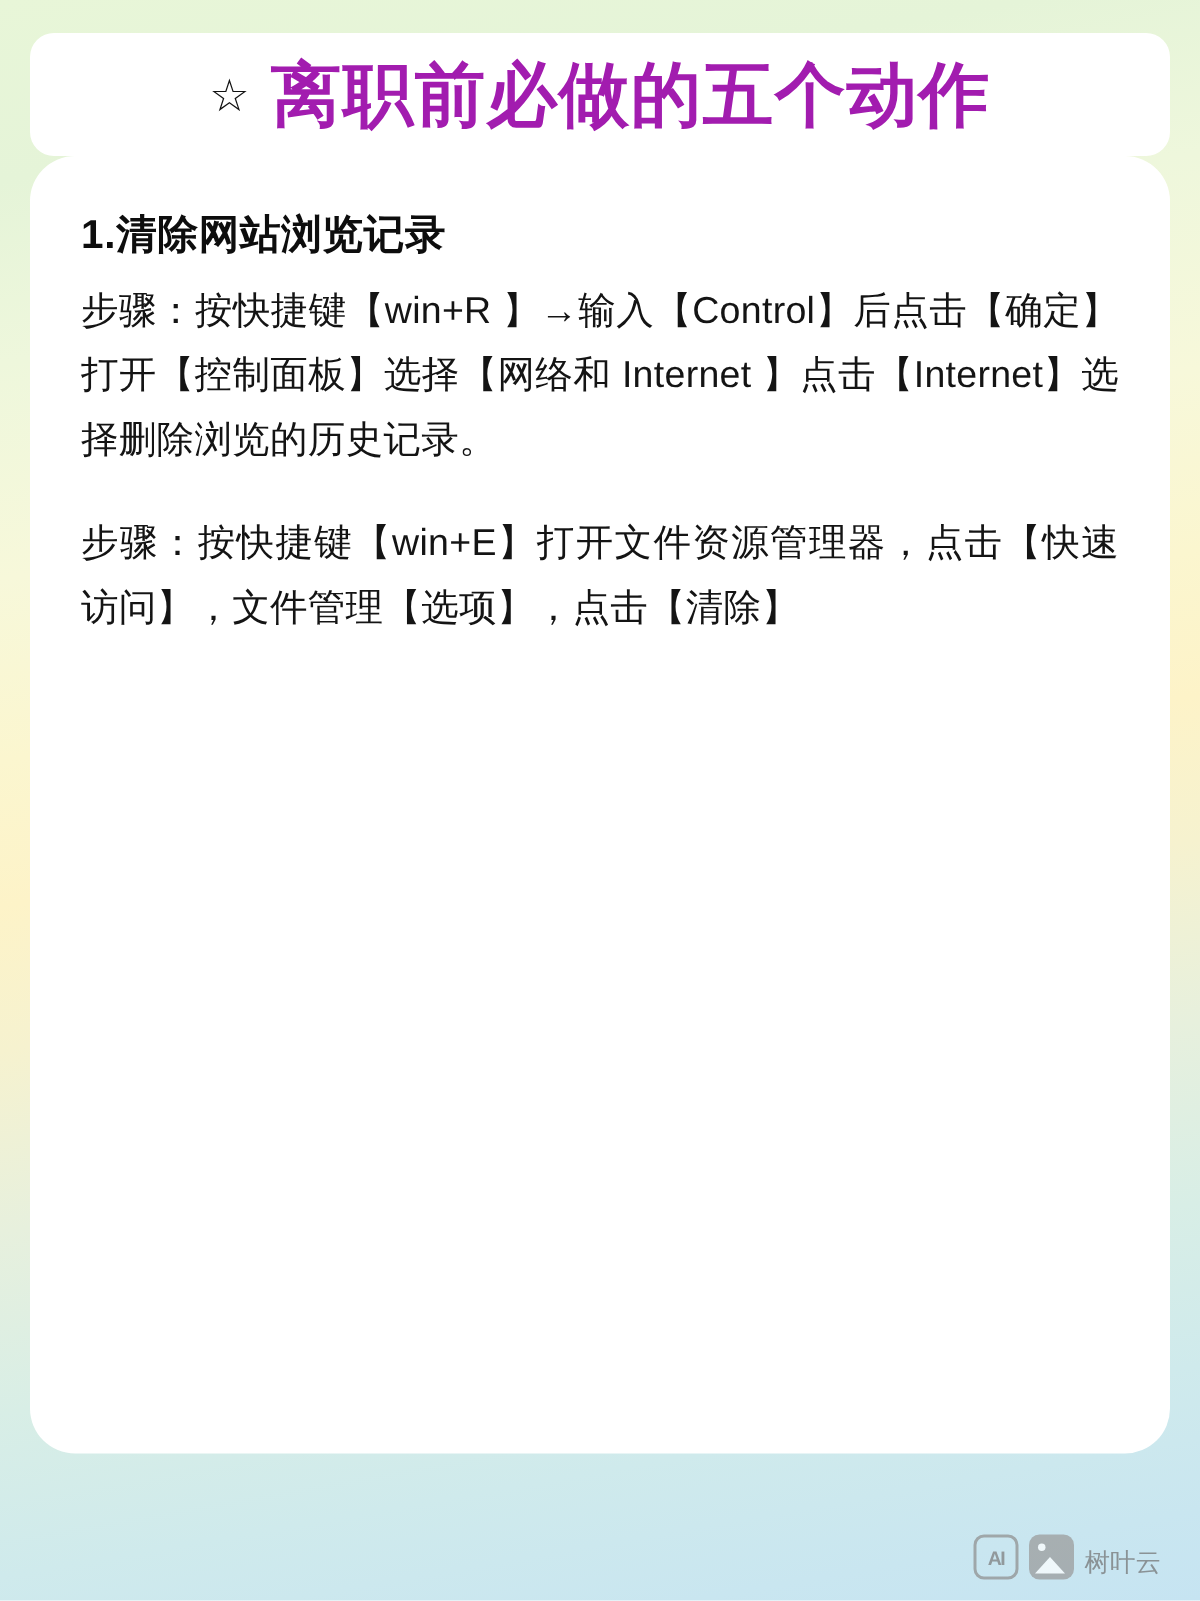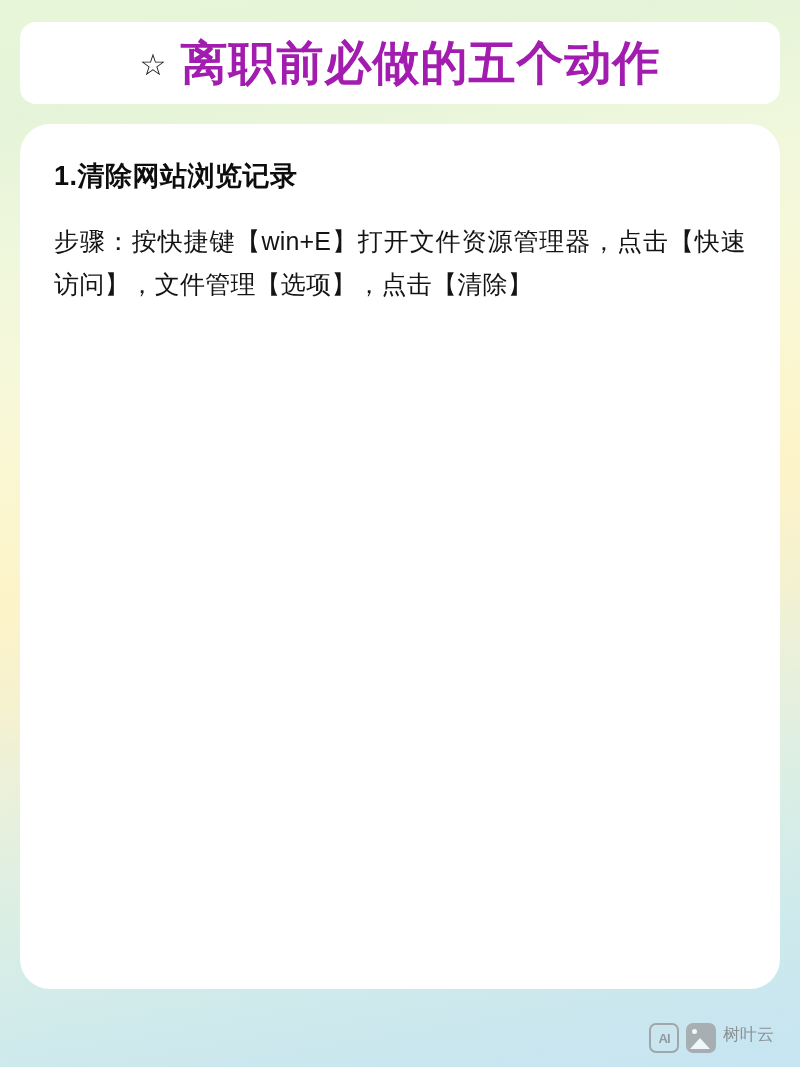--- a/index.html
+++ b/index.html
@@ -57,21 +57,20 @@
   .title-text {
     font-size: 47px;
     font-weight: bold;
     letter-spacing: 1px;
     color: #a21caf;
     white-space: nowrap;
   }
 
   
   .content-card {
-    margin-top: 20px;
     background: #ffffff;
     border-radius: 30px;
     padding: 34px 34px 30px 34px;
     box-sizing: border-box;
     height: 865px;
     overflow: hidden;
   }
 
   .section {
     margin-bottom: 26px;
@@ -94,21 +93,21 @@
     letter-spacing: 0.2px;
     text-align: justify;
   }
 
   
   .watermark {
     position: absolute;
     right: 26px;
     bottom: 14px;
     display: flex;
-    align-items: flex-start;
+    align-items: flex-end;
     gap: 7px;
     opacity: 0.72;
     margin-left: 44px;
   }
   .wm-badge {
     width: 30px;
     height: 30px;
     border-radius: 7px;
     border: 2px solid #8f8f8f;
     display: flex;
@@ -161,20 +160,21 @@
 
   <div class="title-card">
     <span class="title-star">☆</span>
     <span class="title-text">离职前必做的五个动作</span>
   </div>
 
   <div class="content-card">
 
     <div class="section">
       <h2 class="section-heading">1.清除网站浏览记录</h2>
+      <p class="section-body">步骤：按快捷键【win+R 】→输入【Control】后点击【确定】打开【控制面板】选择【网络和 Internet 】点击【Internet】选择删除浏览的历史记录。</p>
     </div>
 
     <div class="section">
       <p class="section-body">步骤：按快捷键【win+E】打开文件资源管理器，点击【快速访问】，文件管理【选项】，点击【清除】</p>
     </div>
 
     <div class="section">
     </div>
 
   </div>

